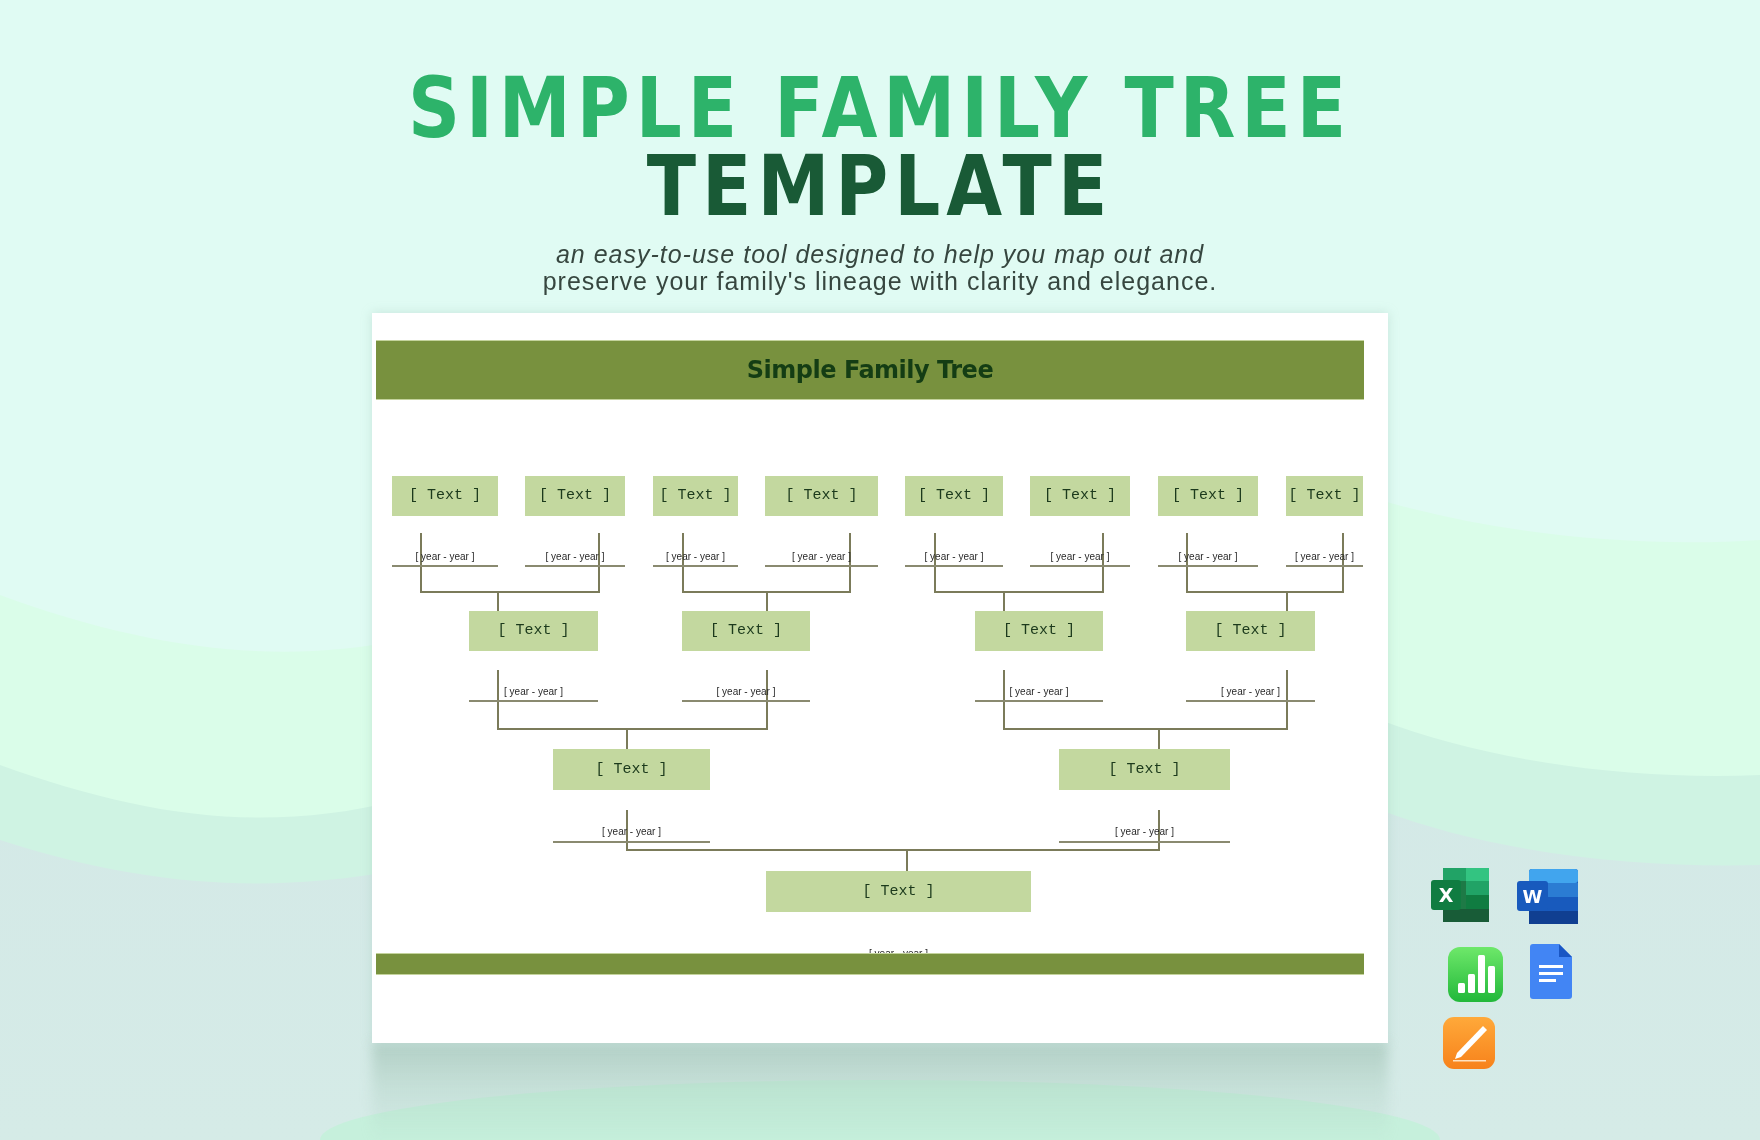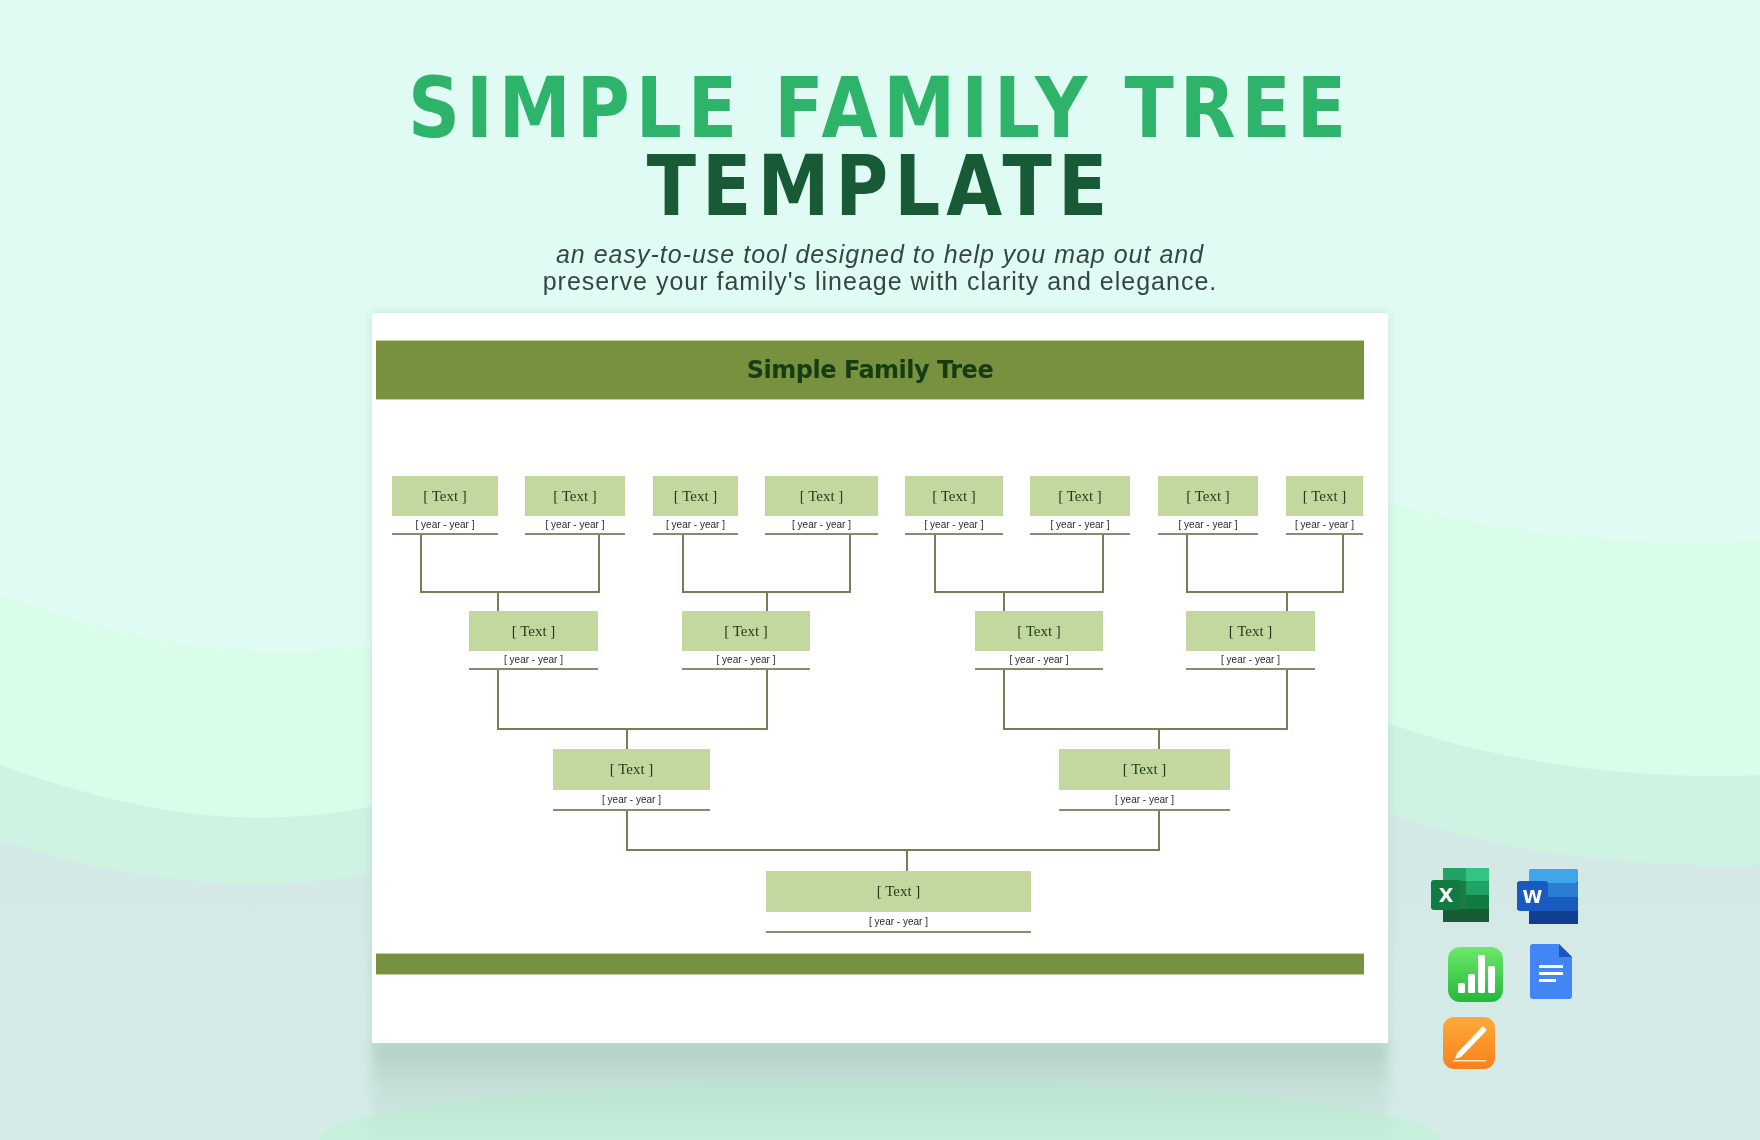--- a/index.html
+++ b/index.html
@@ -43,25 +43,26 @@
   .bar.top { top: 27px; height: 58px; }
   .bar.bottom { top: 640px; height: 20px; }
   .bar-title {
     position: absolute; left: 0; top: 0; width: 100%; height: 58px; line-height: 58px; text-align: center;
     font-family: "DejaVu Sans", sans-serif; font-weight: bold; font-size: 24px; color: #143d14; letter-spacing: -0.5px;
   }
 
   .node { position: absolute; }
   .node .box {
     background: #c3d89f; height: 40px; line-height: 40px; text-align: center;
-    font-family: Liberation Serif, serif; font-size: 15px; color: #1c3a1c;
+    font-family: Liberation Mono, monospace; font-size: 15px; color: #1c3a1c;
   }
   .node .year {
     height: 17px; line-height: 17px; text-align: center; font-size: 10px; color: #2a2a2a;
     border-bottom: 2px solid #8a8a70;
+    margin-top: 32px;
   }
   .node.lg .box { height: 41px; line-height: 41px; }
   .node.lg .year { height: 19px; line-height: 19px; }
 
   .conn { position: absolute; background: #7b7b5a; }
   .v { width: 2px; }
   .h { height: 2px; }
 
   .app-icon { position: absolute; z-index: 3; }
 </style>

